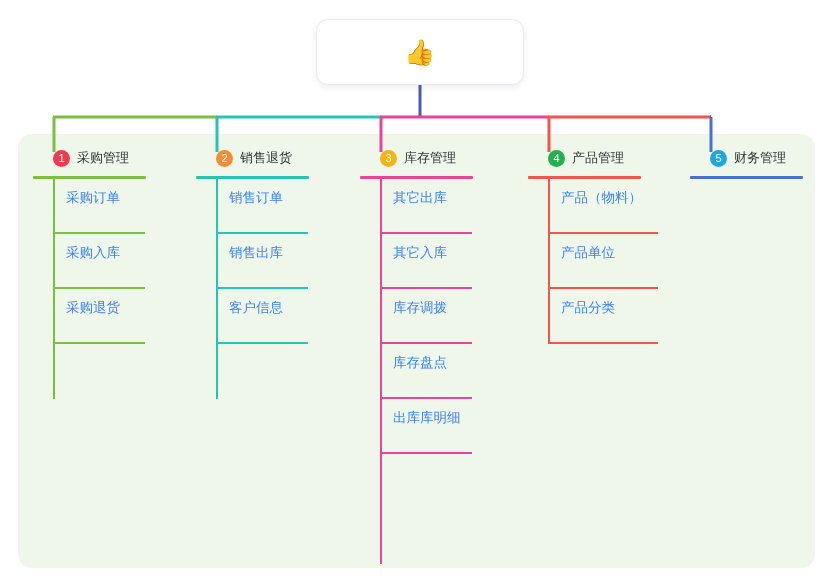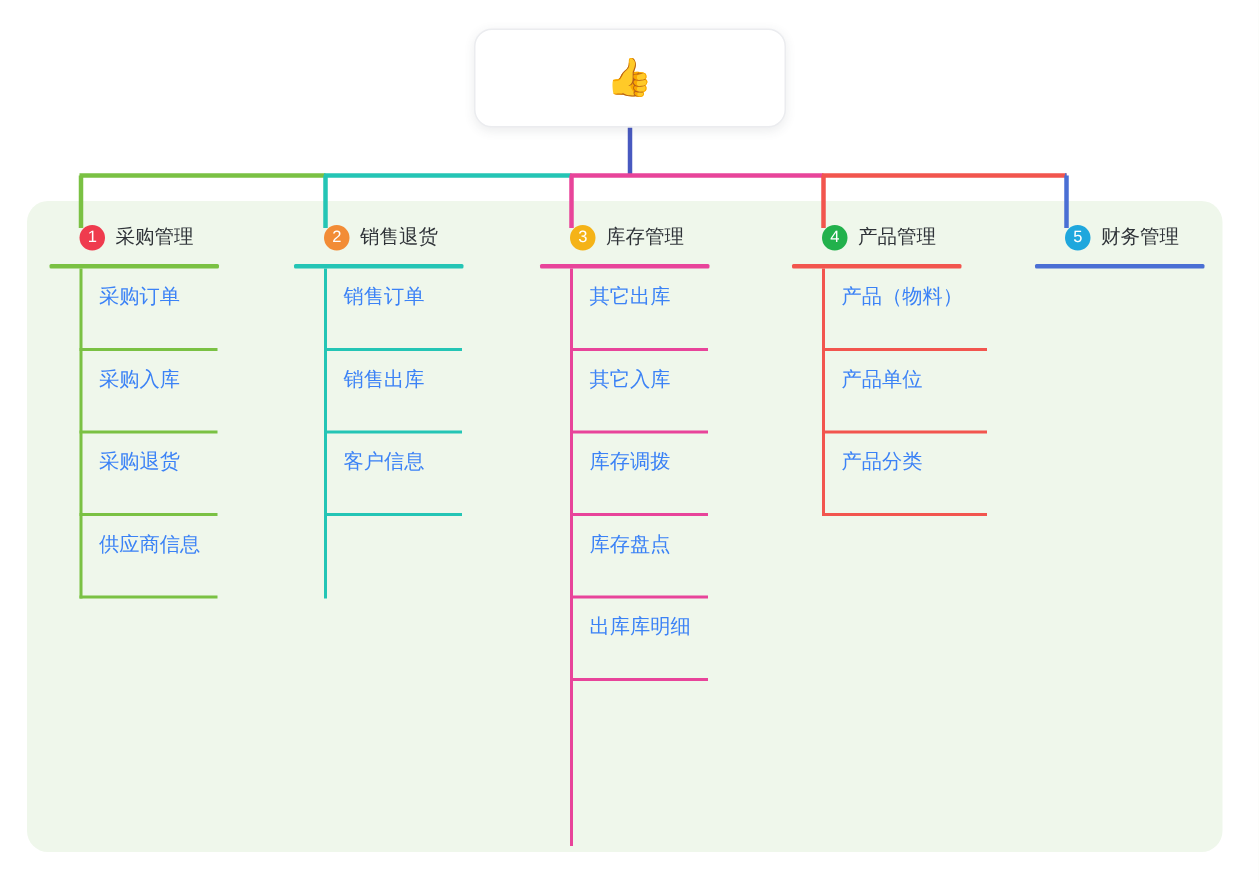--- a/index.html
+++ b/index.html
@@ -177,24 +177,20 @@
             <div class="item-rule" style="background: rgb(122, 193, 67); width: 92px;"></div>
           </div>
           <div class="item">
             <span class="item-label">采购入库</span>
             <div class="item-rule" style="background: rgb(122, 193, 67); width: 92px;"></div>
           </div>
           <div class="item">
             <span class="item-label">采购退货</span>
             <div class="item-rule" style="background: rgb(122, 193, 67); width: 92px;"></div>
           </div>
-          <div class="item">
-            <span class="item-label">供应商信息</span>
-            <div class="item-rule" style="background: rgb(122, 193, 67); width: 92px;"></div>
-          </div>
         </div>
       </div>
       <div class="column" style="left: 196px;">
         <div class="col-header">
           <span class="badge" style="background: rgb(242, 140, 54);">2</span>
           <span class="col-title">销售退货</span>
         </div>
         <div class="col-rule" style="background: rgb(36, 197, 181); width: 113px;"></div>
         <div class="items">
           <div class="spine" style="background: rgb(36, 197, 181); height: 220px;"></div>

